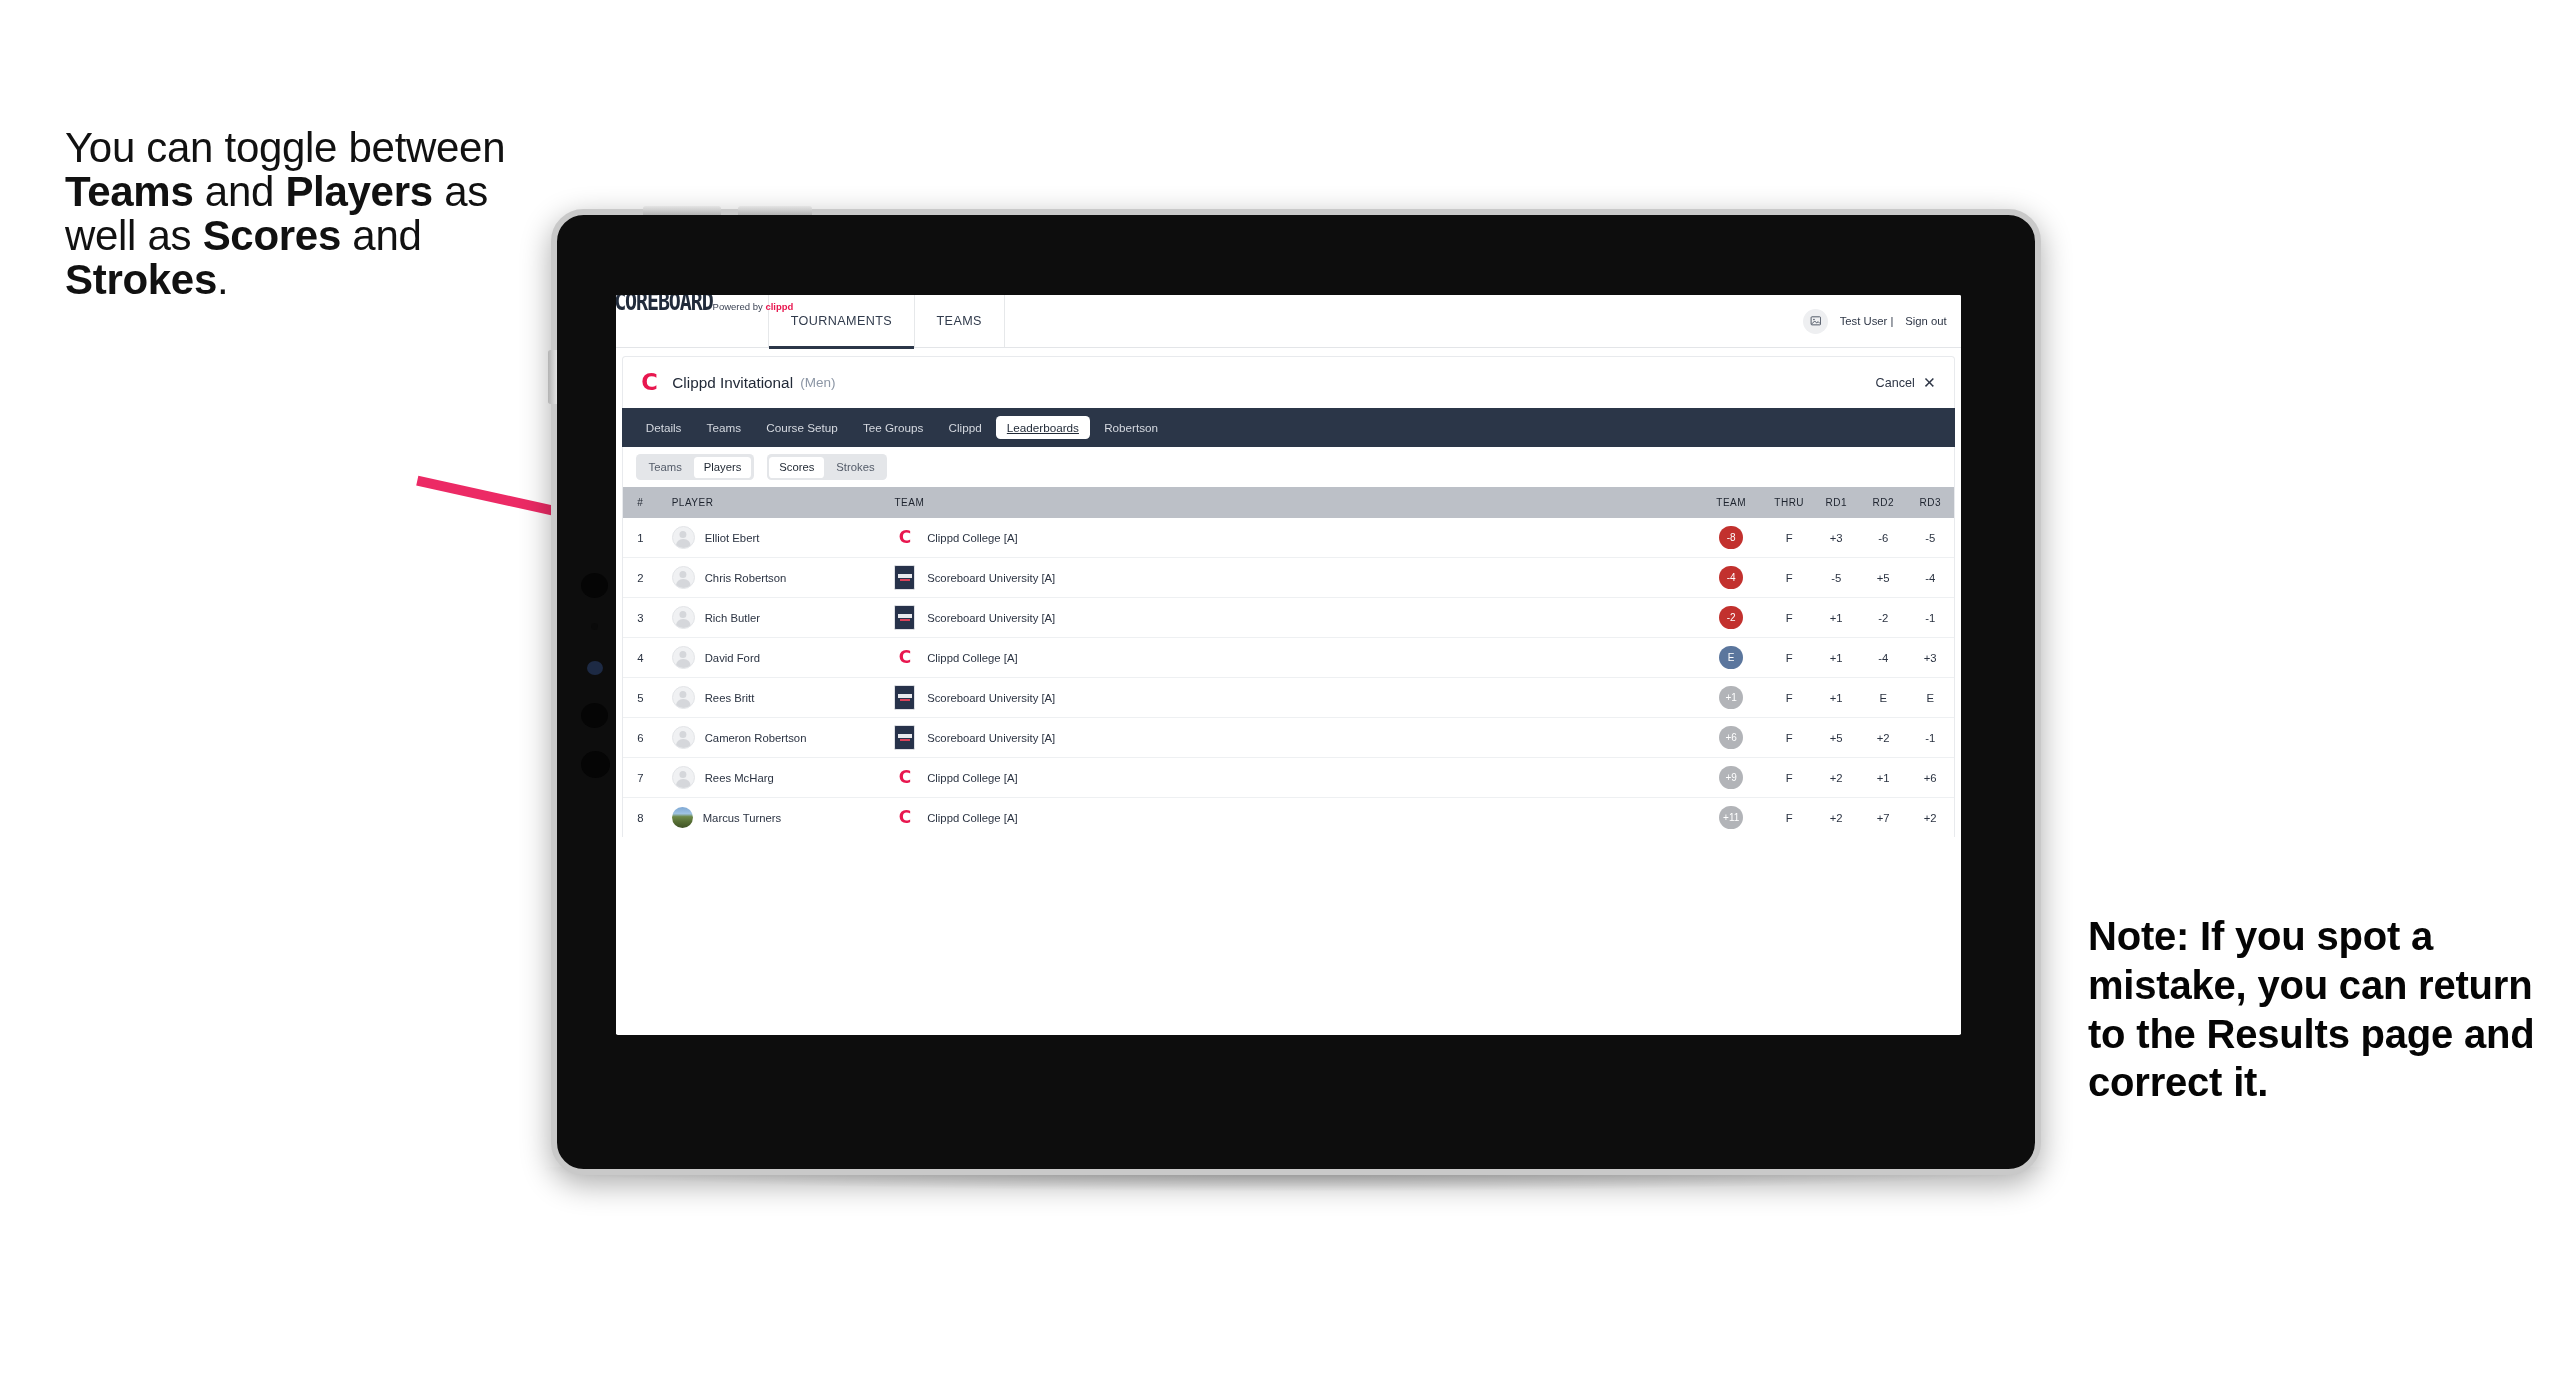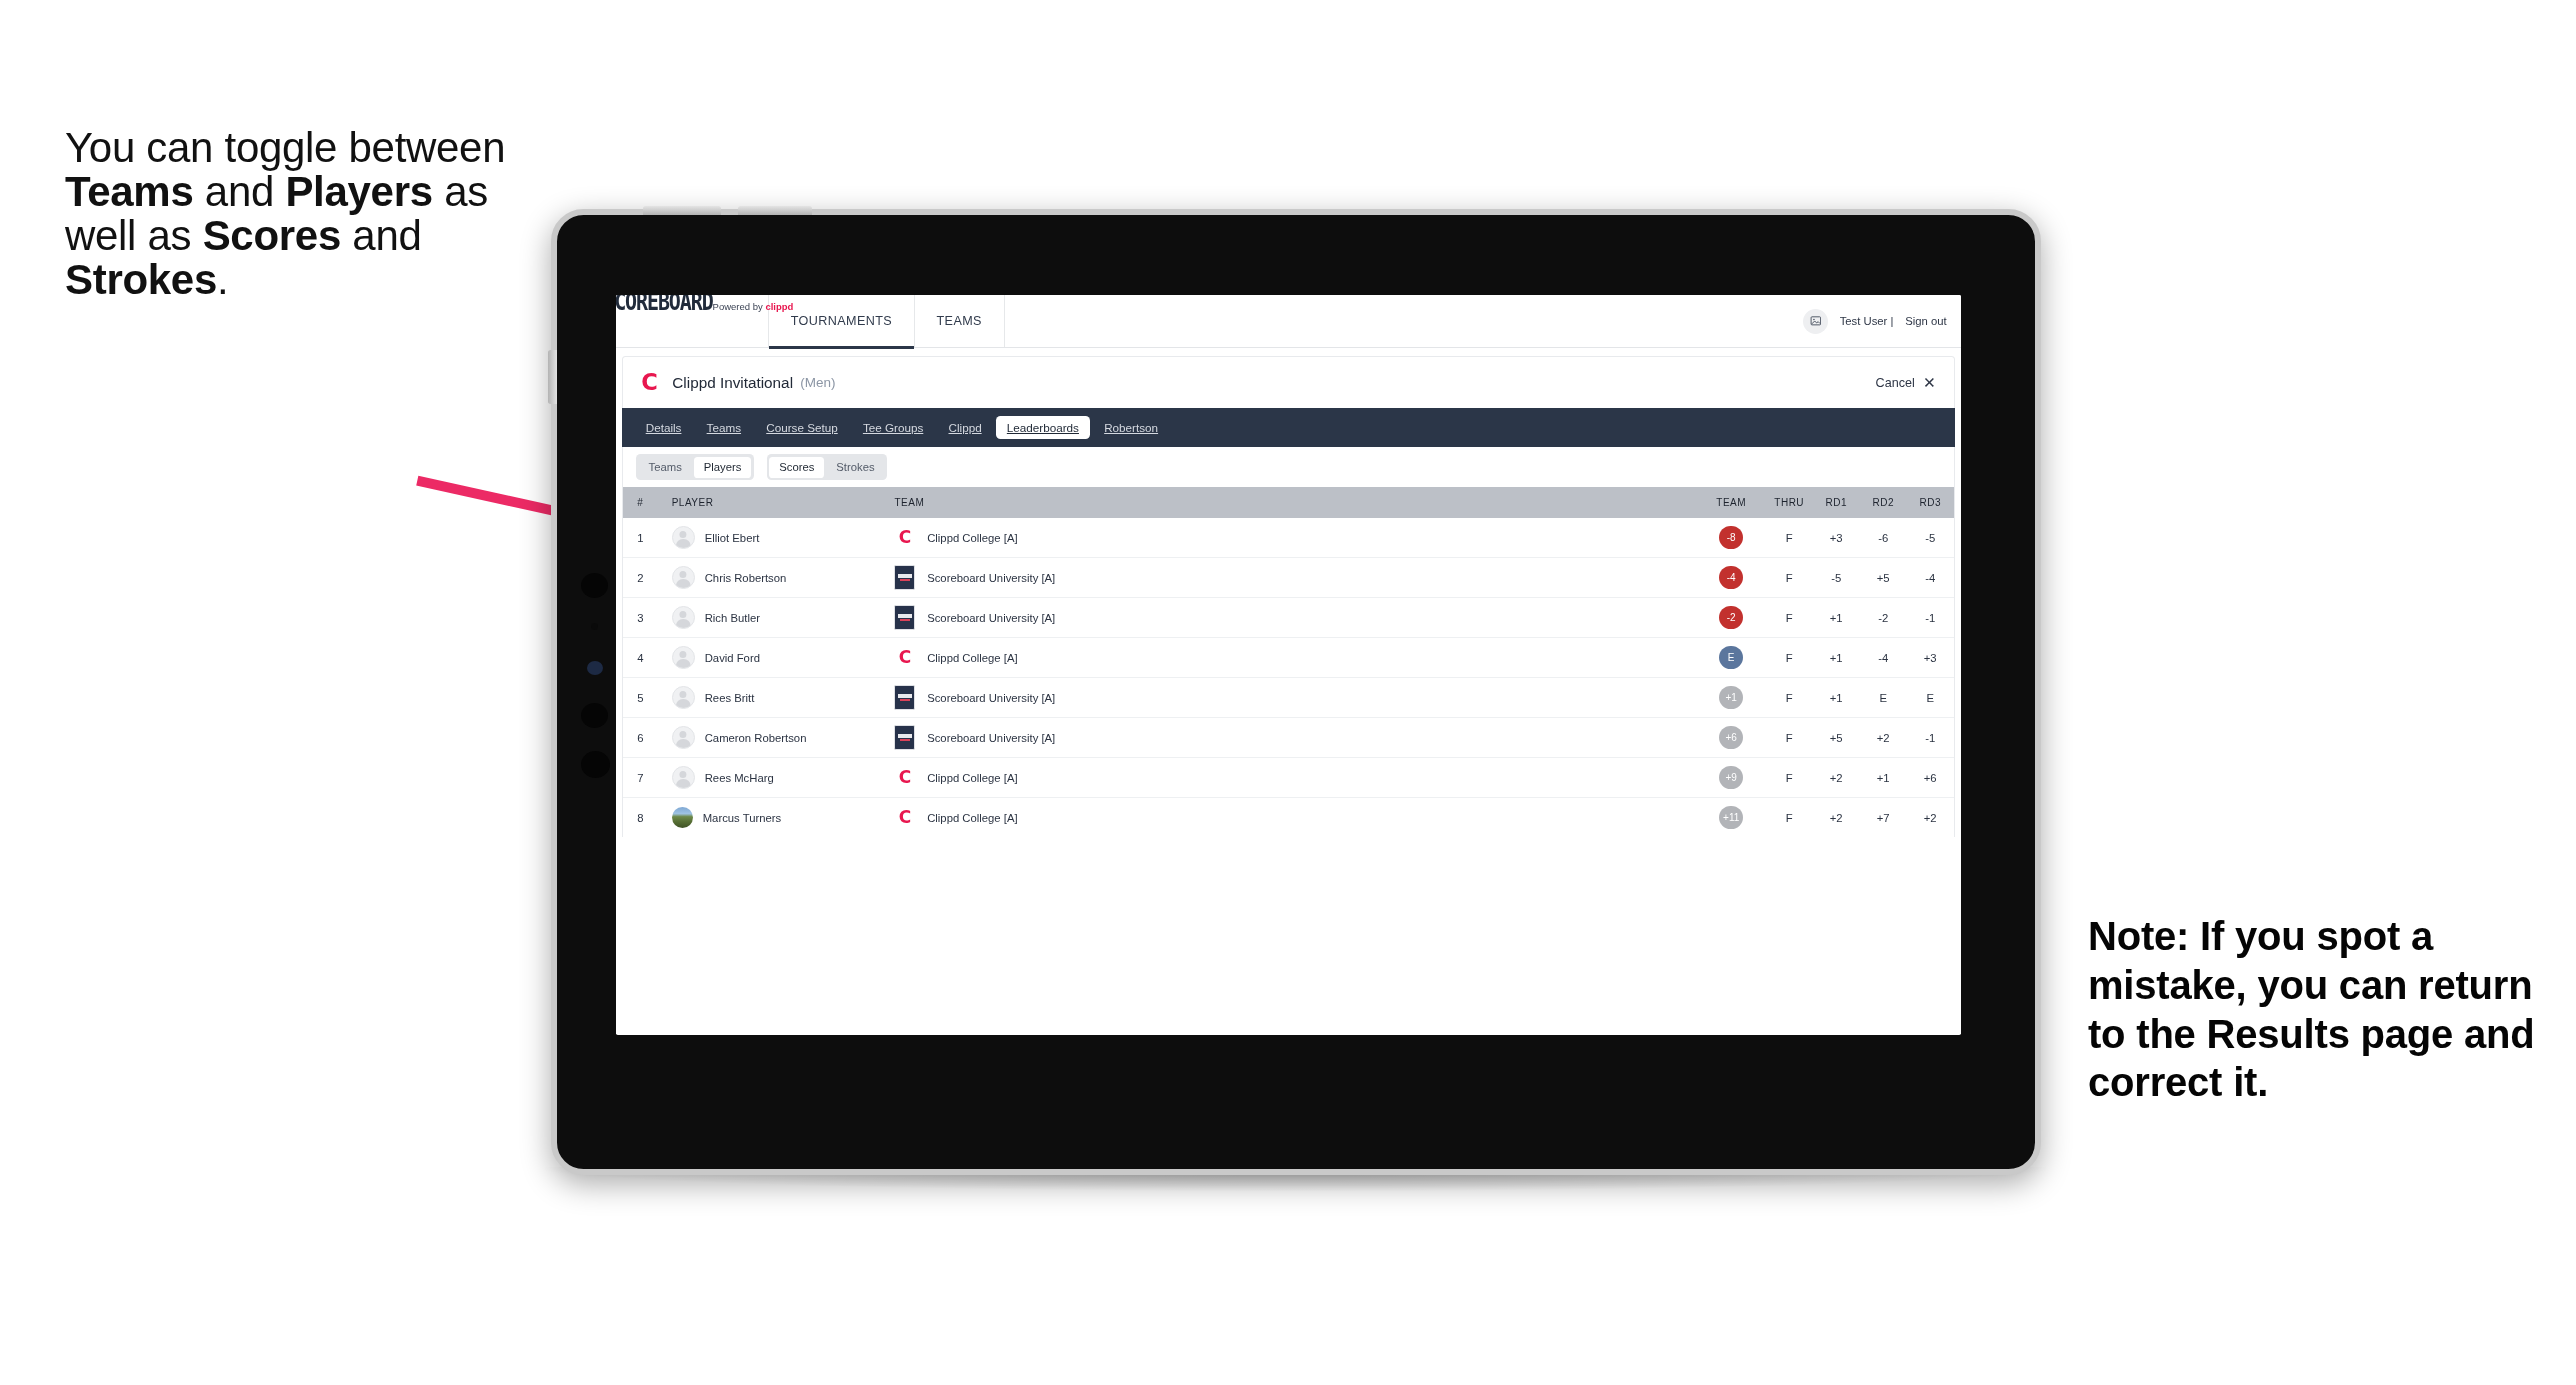--- a/index.html
+++ b/index.html
@@ -176,21 +176,20 @@
     height:39px;
     display:flex;align-items:center;
     padding:0 12.6px;
     box-sizing:border-box;
     gap:3.6px;
   }
   .subnav-item{
     font-size:11.7px;color:#d5d9e0;
     padding:5.4px 10.8px;border-radius:4.5px;cursor:pointer;
     white-space:nowrap;
-    text-decoration:underline;
   }
   .subnav-item.active{
     background:#ffffff;color:#1f2835;font-weight:400;
     text-decoration:underline;
   }
 
   
   .toggles{
     margin:0 6.3px;
     background:#fff;

